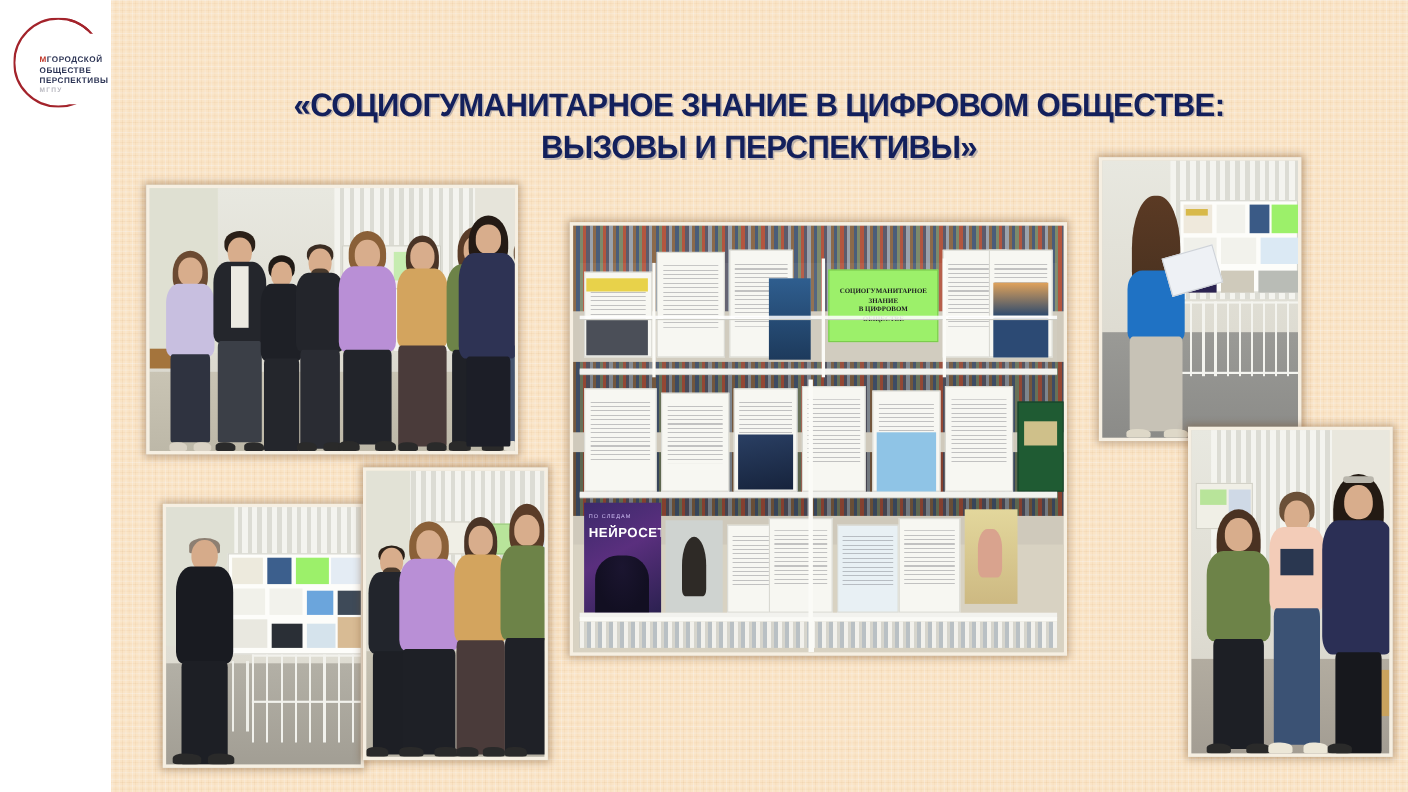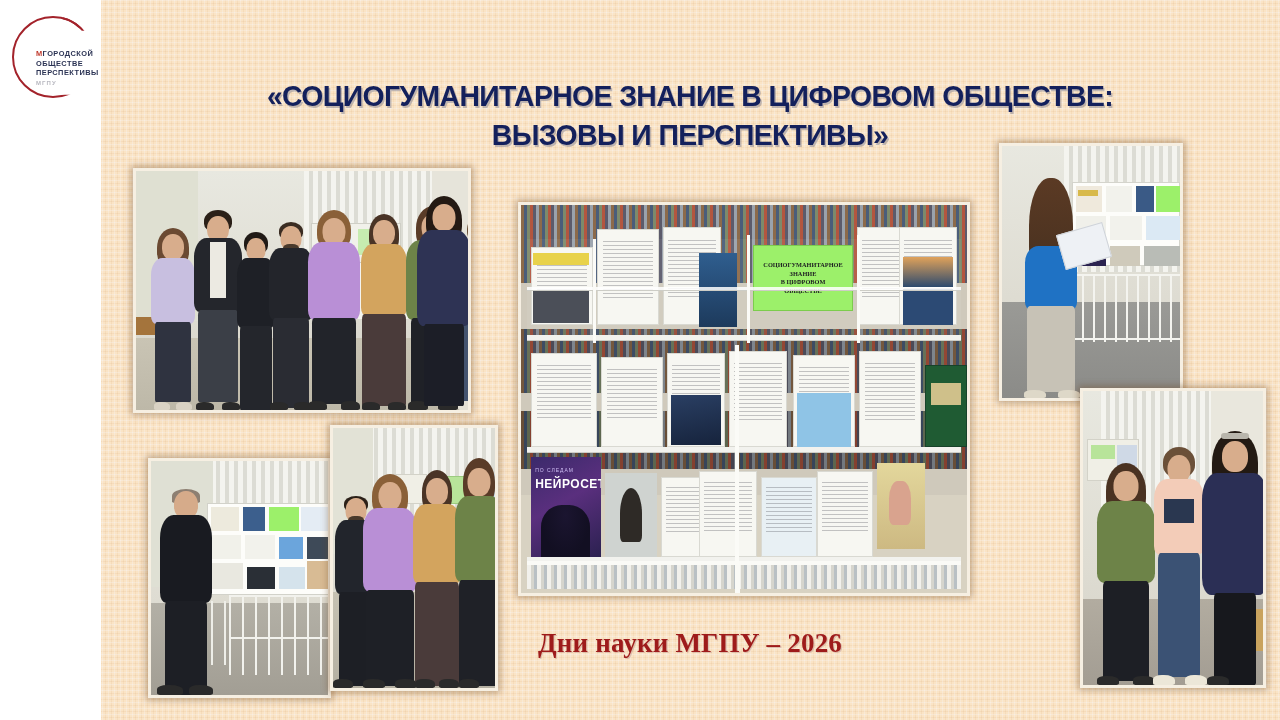--- a/index.html
+++ b/index.html
@@ -158,21 +158,20 @@
         <div>ПЕРСПЕКТИВЫ</div>
         <div class="abbr">МГПУ</div>
       </div>
     </div>
   </div>
 
   <div id="maintitle">
     <div>«СОЦИОГУМАНИТАРНОЕ ЗНАНИЕ В ЦИФРОВОМ ОБЩЕСТВЕ:</div>
     <div>ВЫЗОВЫ И ПЕРСПЕКТИВЫ»</div>
   </div>
-  <div id="footer">Дни науки МГПУ – 2026</div>
 
   <div class="photo" style="left:133px; top:168px; width:338px; height:245px;">
     <div class="scene">
       <div class="wall"></div>
       <div class="blinds" style="left:168px; top:0; width:128px; height:148px;"></div>
       <div style="position:absolute;left:296px;top:0;width:42px;height:152px;background:#e6e4da;"></div>
       <div style="position:absolute;left:0;top:0;width:62px;height:150px;background:#dfe0d2;"></div>
       <div style="position:absolute;left:0;top:146px;width:52px;height:18px;background:#a4743c;"></div>
       <div style="position:absolute;left:175px;top:52px;width:90px;height:40px;background:#f1f1ea;border:1px solid #cfcfc6;"></div>
       <div style="position:absolute;left:182px;top:58px;width:34px;height:26px;background:#e9f0f7;"></div>

